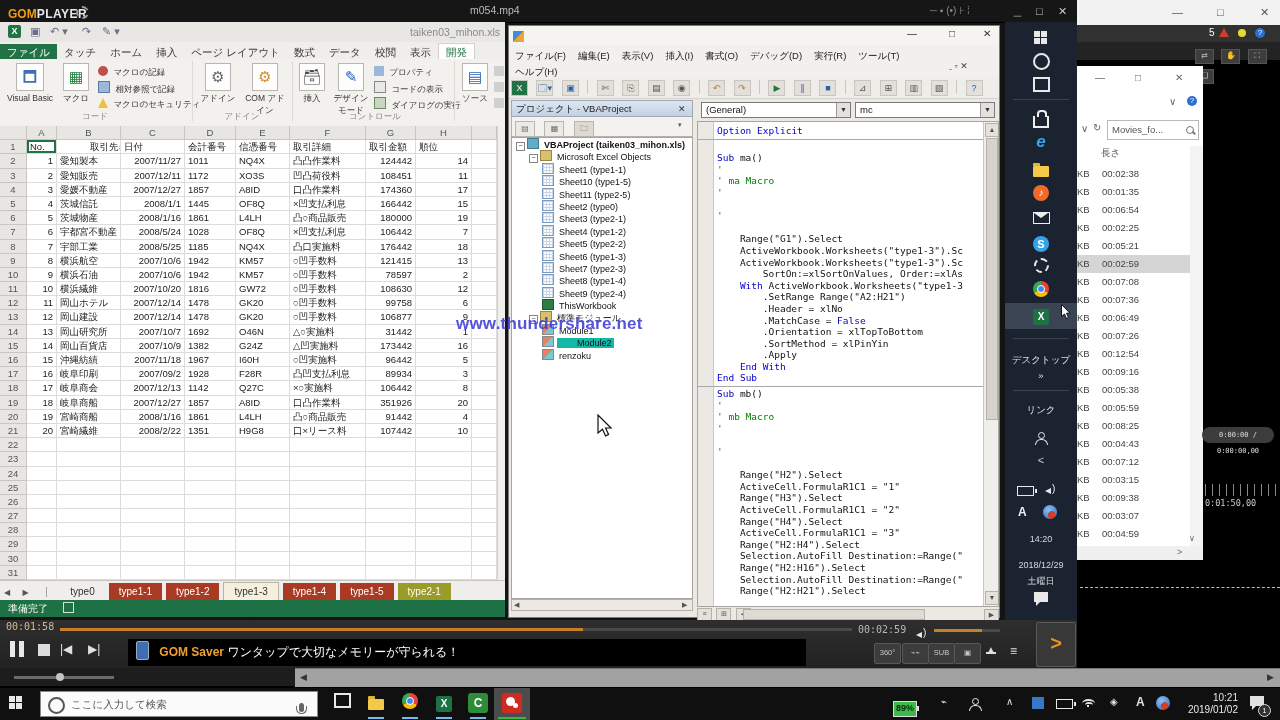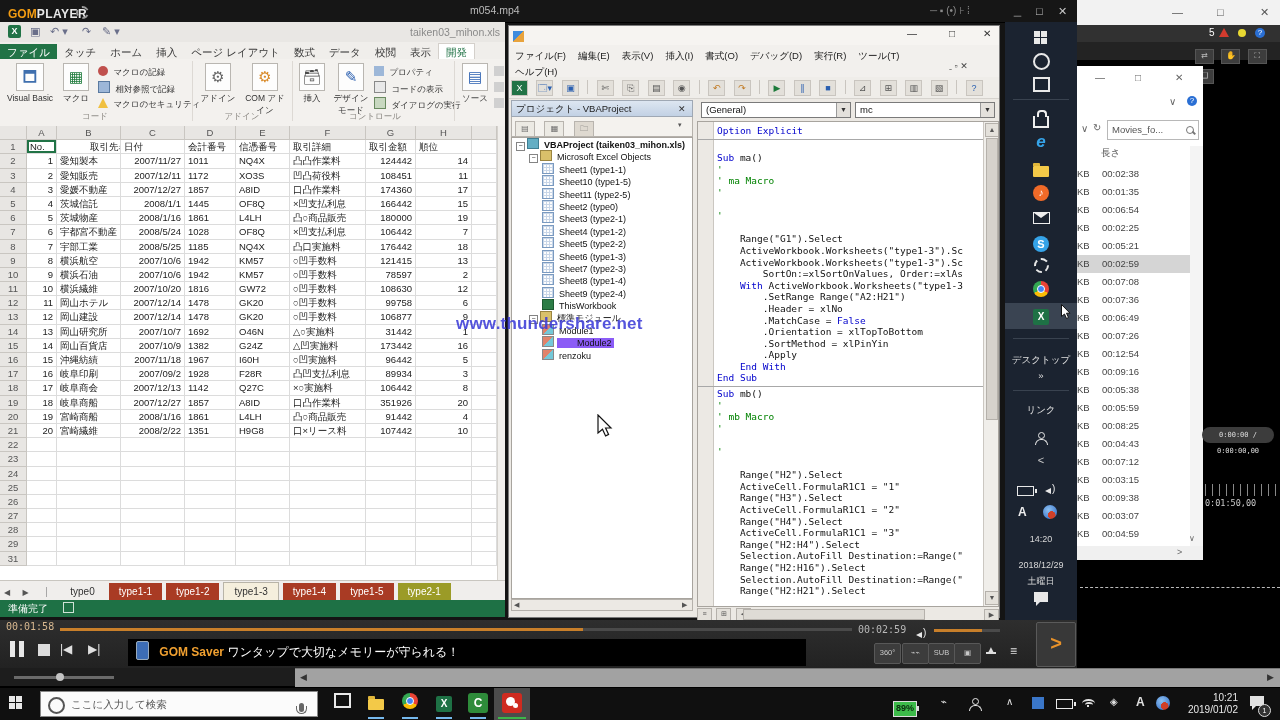--- a/index.html
+++ b/index.html
@@ -67,21 +67,21 @@
   
   #vba-proj{left:2px;top:74px;width:182px;height:513px;}
   #vba-proj-h{left:0;top:0;width:182px;height:17px;background:linear-gradient(#dde6f1,#c2d1e4);
               border:1px solid #9fa8b4;box-sizing:border-box;font-size:9.5px;color:#222;line-height:15px;}
   #vba-proj-tools{left:0;top:17px;width:182px;height:20px;background:#f4f2ee;border:1px solid #b5b1ab;border-top:none;box-sizing:border-box;}
   .pt-ic{display:inline-block;width:18px;height:14px;margin:2px 2px 0 3px;background:#eceae4;border:1px solid #b8b4ae;
          font-size:8px;text-align:center;line-height:13px;color:#666;}
   #vba-tree{left:0;top:37px;width:182px;height:462px;background:#fff;border:1px solid #a8a49e;box-sizing:border-box;overflow:hidden;}
   .tr-item{height:12.4px;line-height:12.4px;font-size:9px;color:#111;white-space:nowrap;}
   .tr-item .lbl{padding:0 2px;}
-  .tr-item .lbl.sel{background:#8b5cf6;padding-left:20px;}
+  .tr-item .lbl.sel{background:#14b8a6;padding-left:20px;}
   .tr-item .lbl.bold{font-weight:bold;}
   .exp{display:inline-block;width:7px;height:7px;border:1px solid #848484;background:#fff;color:#333;font-size:7px;
        line-height:6px;text-align:center;margin-right:2px;vertical-align:0px;}
   .ti{display:inline-block;width:10px;height:9px;margin-right:3px;vertical-align:-1px;}
   .ti-project{background:#63aec4;border:1px solid #3f7e92;}
   .ti-folder{background:#d9c06a;border:1px solid #9a8440;}
   .ti-sheet{background:#fdfdfd;border:1px solid #7a9ac0;background-image:linear-gradient(#c8d6e8 1px,transparent 1px),linear-gradient(90deg,#c8d6e8 1px,transparent 1px);background-size:3px 3px;}
   .ti-workbook{background:#2c7d46;border:1px solid #1c5a30;}
   .ti-module{background:linear-gradient(135deg,#e0836a 50%,#74c8d8 50%);border:1px solid #888;}
   #vba-proj-scroll{left:0;top:499px;width:182px;height:12px;background:#ece9e4;border:1px solid #b5b1ab;box-sizing:border-box;}
@@ -671,20 +671,32 @@
           <div class="gc l" style="width: 64px;"></div>
           <div class="gc r" style="width: 64px;"></div>
           <div class="gc l" style="width: 51px;"></div>
           <div class="gc l" style="width: 54px;"></div>
           <div class="gc l" style="width: 76px;"></div>
           <div class="gc r" style="width: 50px;"></div>
           <div class="gc r" style="width: 56px;"></div>
           <div class="gc" style="width: 25px;"></div>
         </div>
         <div class="gr">
+          <div class="gc gh" style="width: 27px;">30</div>
+          <div class="gc r" style="width: 30px;"></div>
+          <div class="gc l" style="width: 64px;"></div>
+          <div class="gc r" style="width: 64px;"></div>
+          <div class="gc l" style="width: 51px;"></div>
+          <div class="gc l" style="width: 54px;"></div>
+          <div class="gc l" style="width: 76px;"></div>
+          <div class="gc r" style="width: 50px;"></div>
+          <div class="gc r" style="width: 56px;"></div>
+          <div class="gc" style="width: 25px;"></div>
+        </div>
+        <div class="gr">
           <div class="gc gh" style="width: 27px;">31</div>
           <div class="gc r" style="width: 30px;"></div>
           <div class="gc l" style="width: 64px;"></div>
           <div class="gc r" style="width: 64px;"></div>
           <div class="gc l" style="width: 51px;"></div>
           <div class="gc l" style="width: 54px;"></div>
           <div class="gc l" style="width: 76px;"></div>
           <div class="gc r" style="width: 50px;"></div>
           <div class="gc r" style="width: 56px;"></div>
           <div class="gc" style="width: 25px;"></div>

